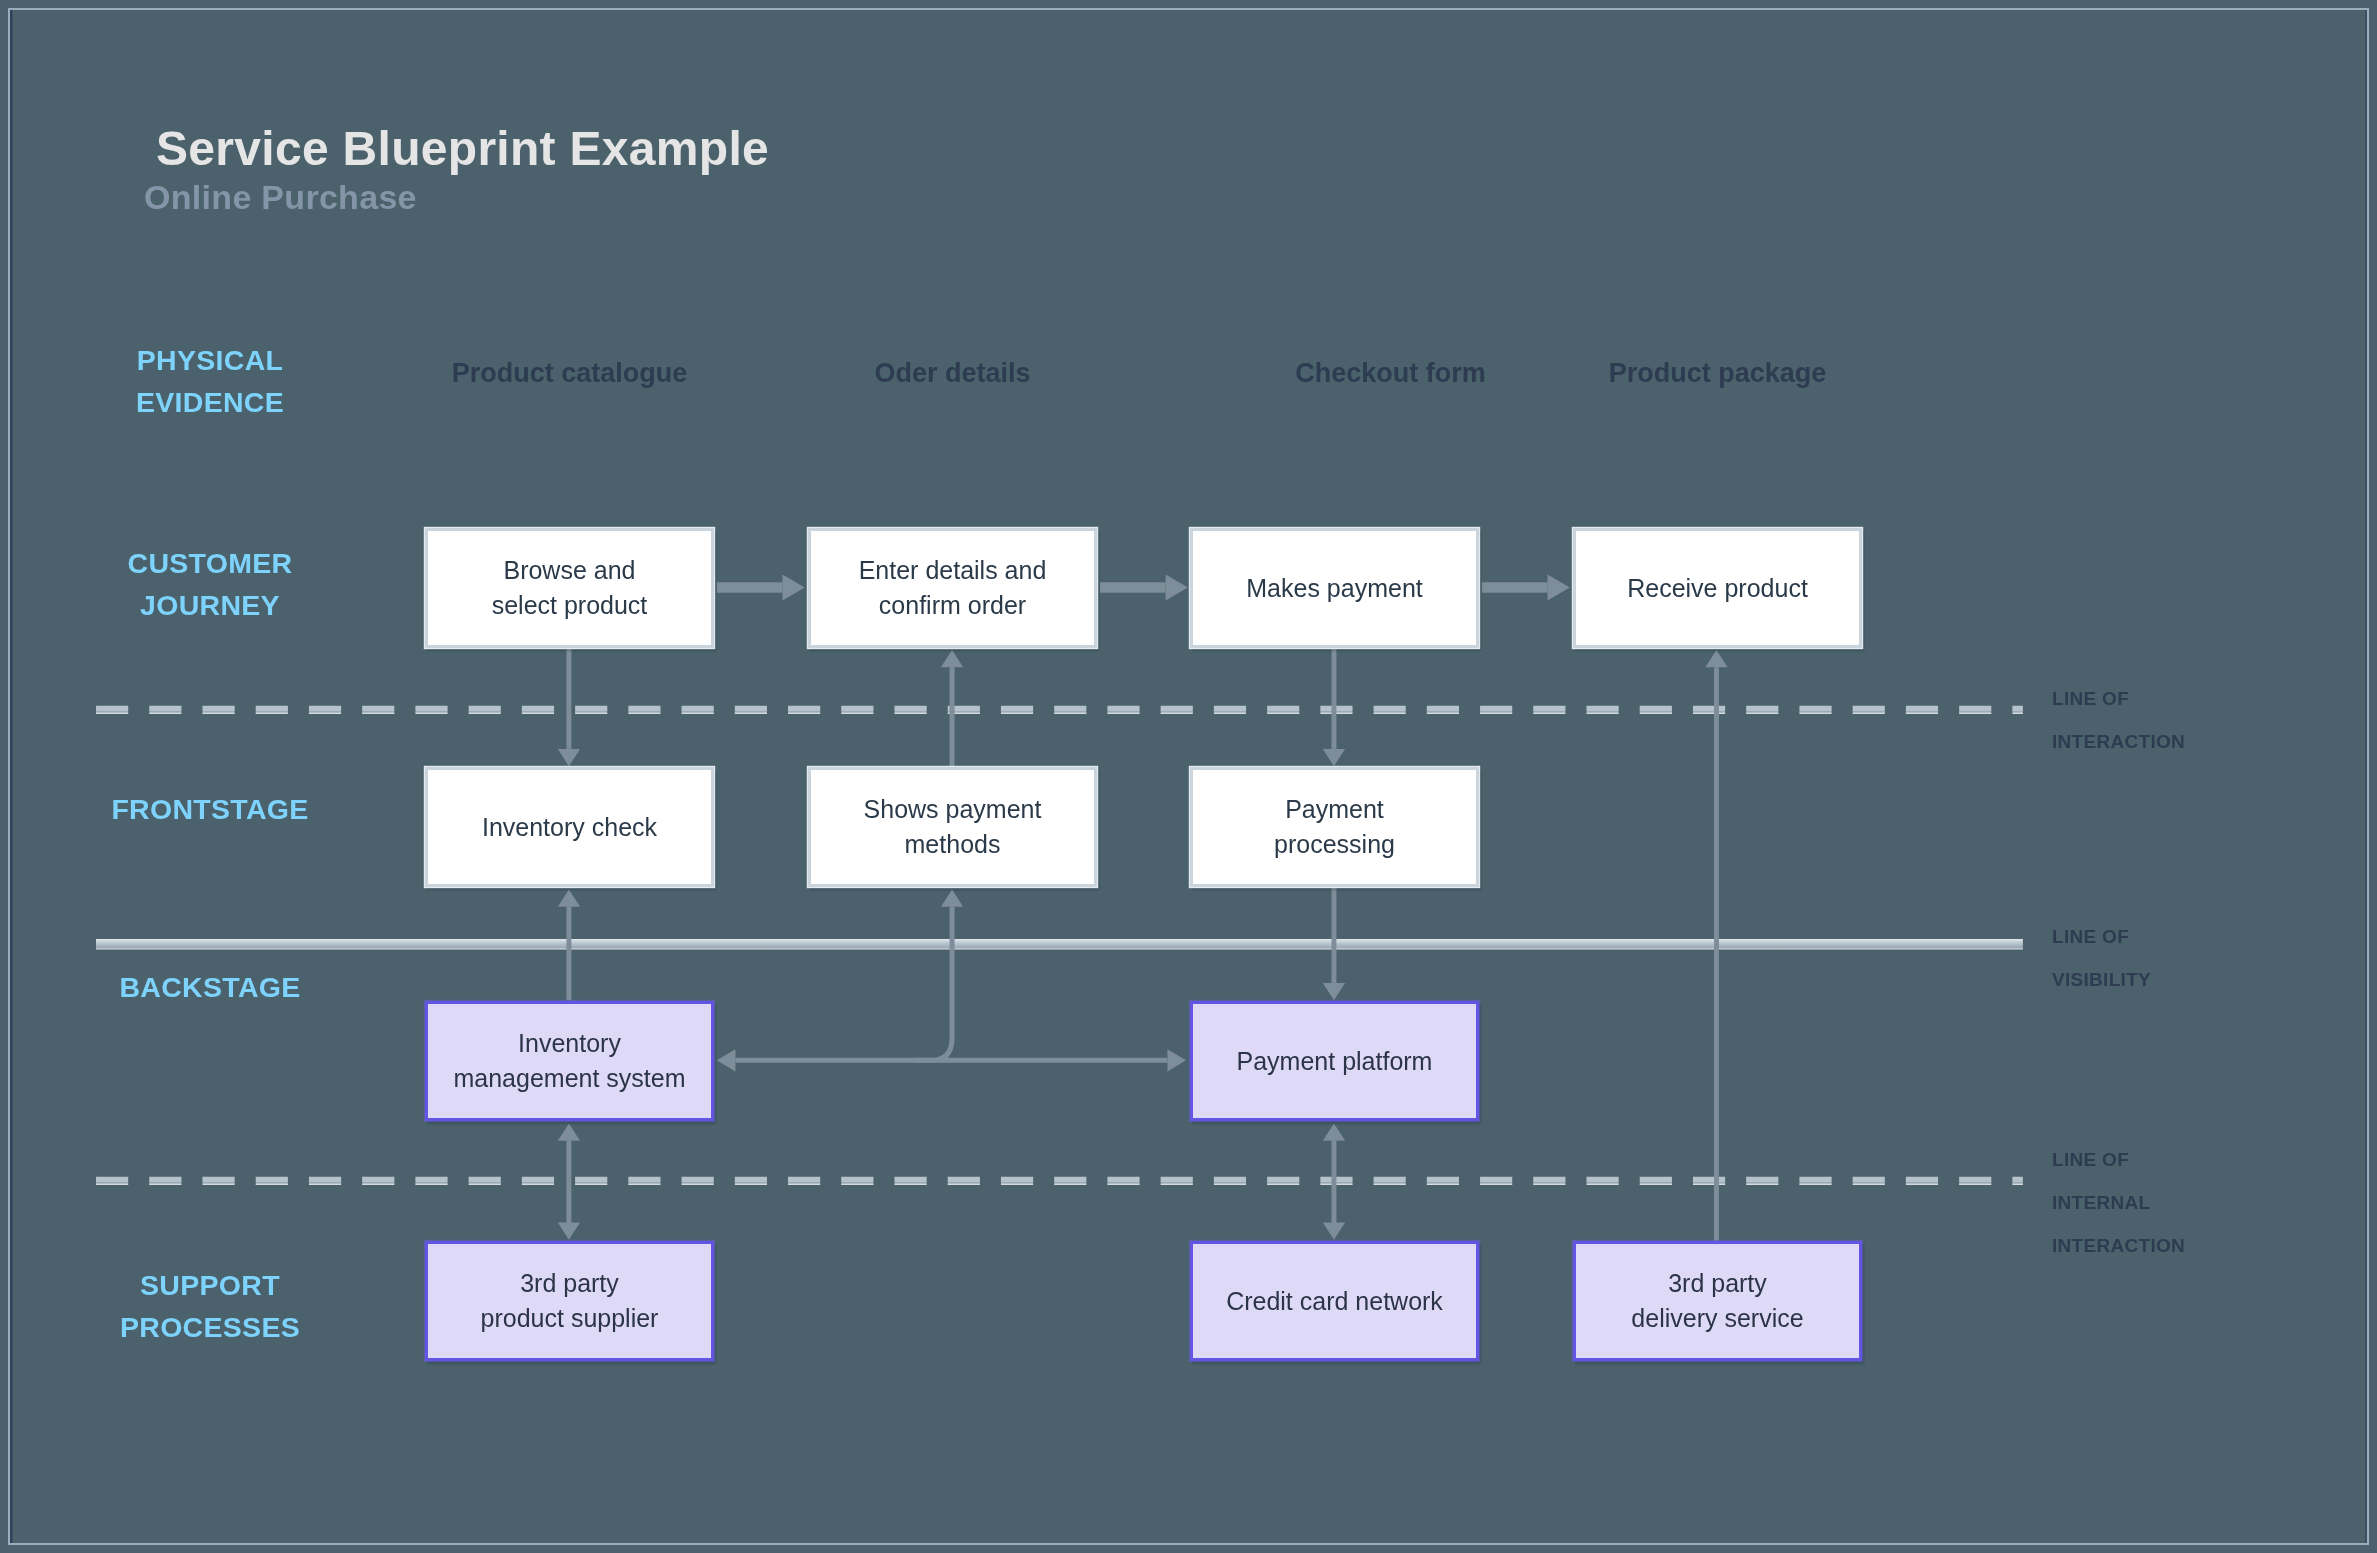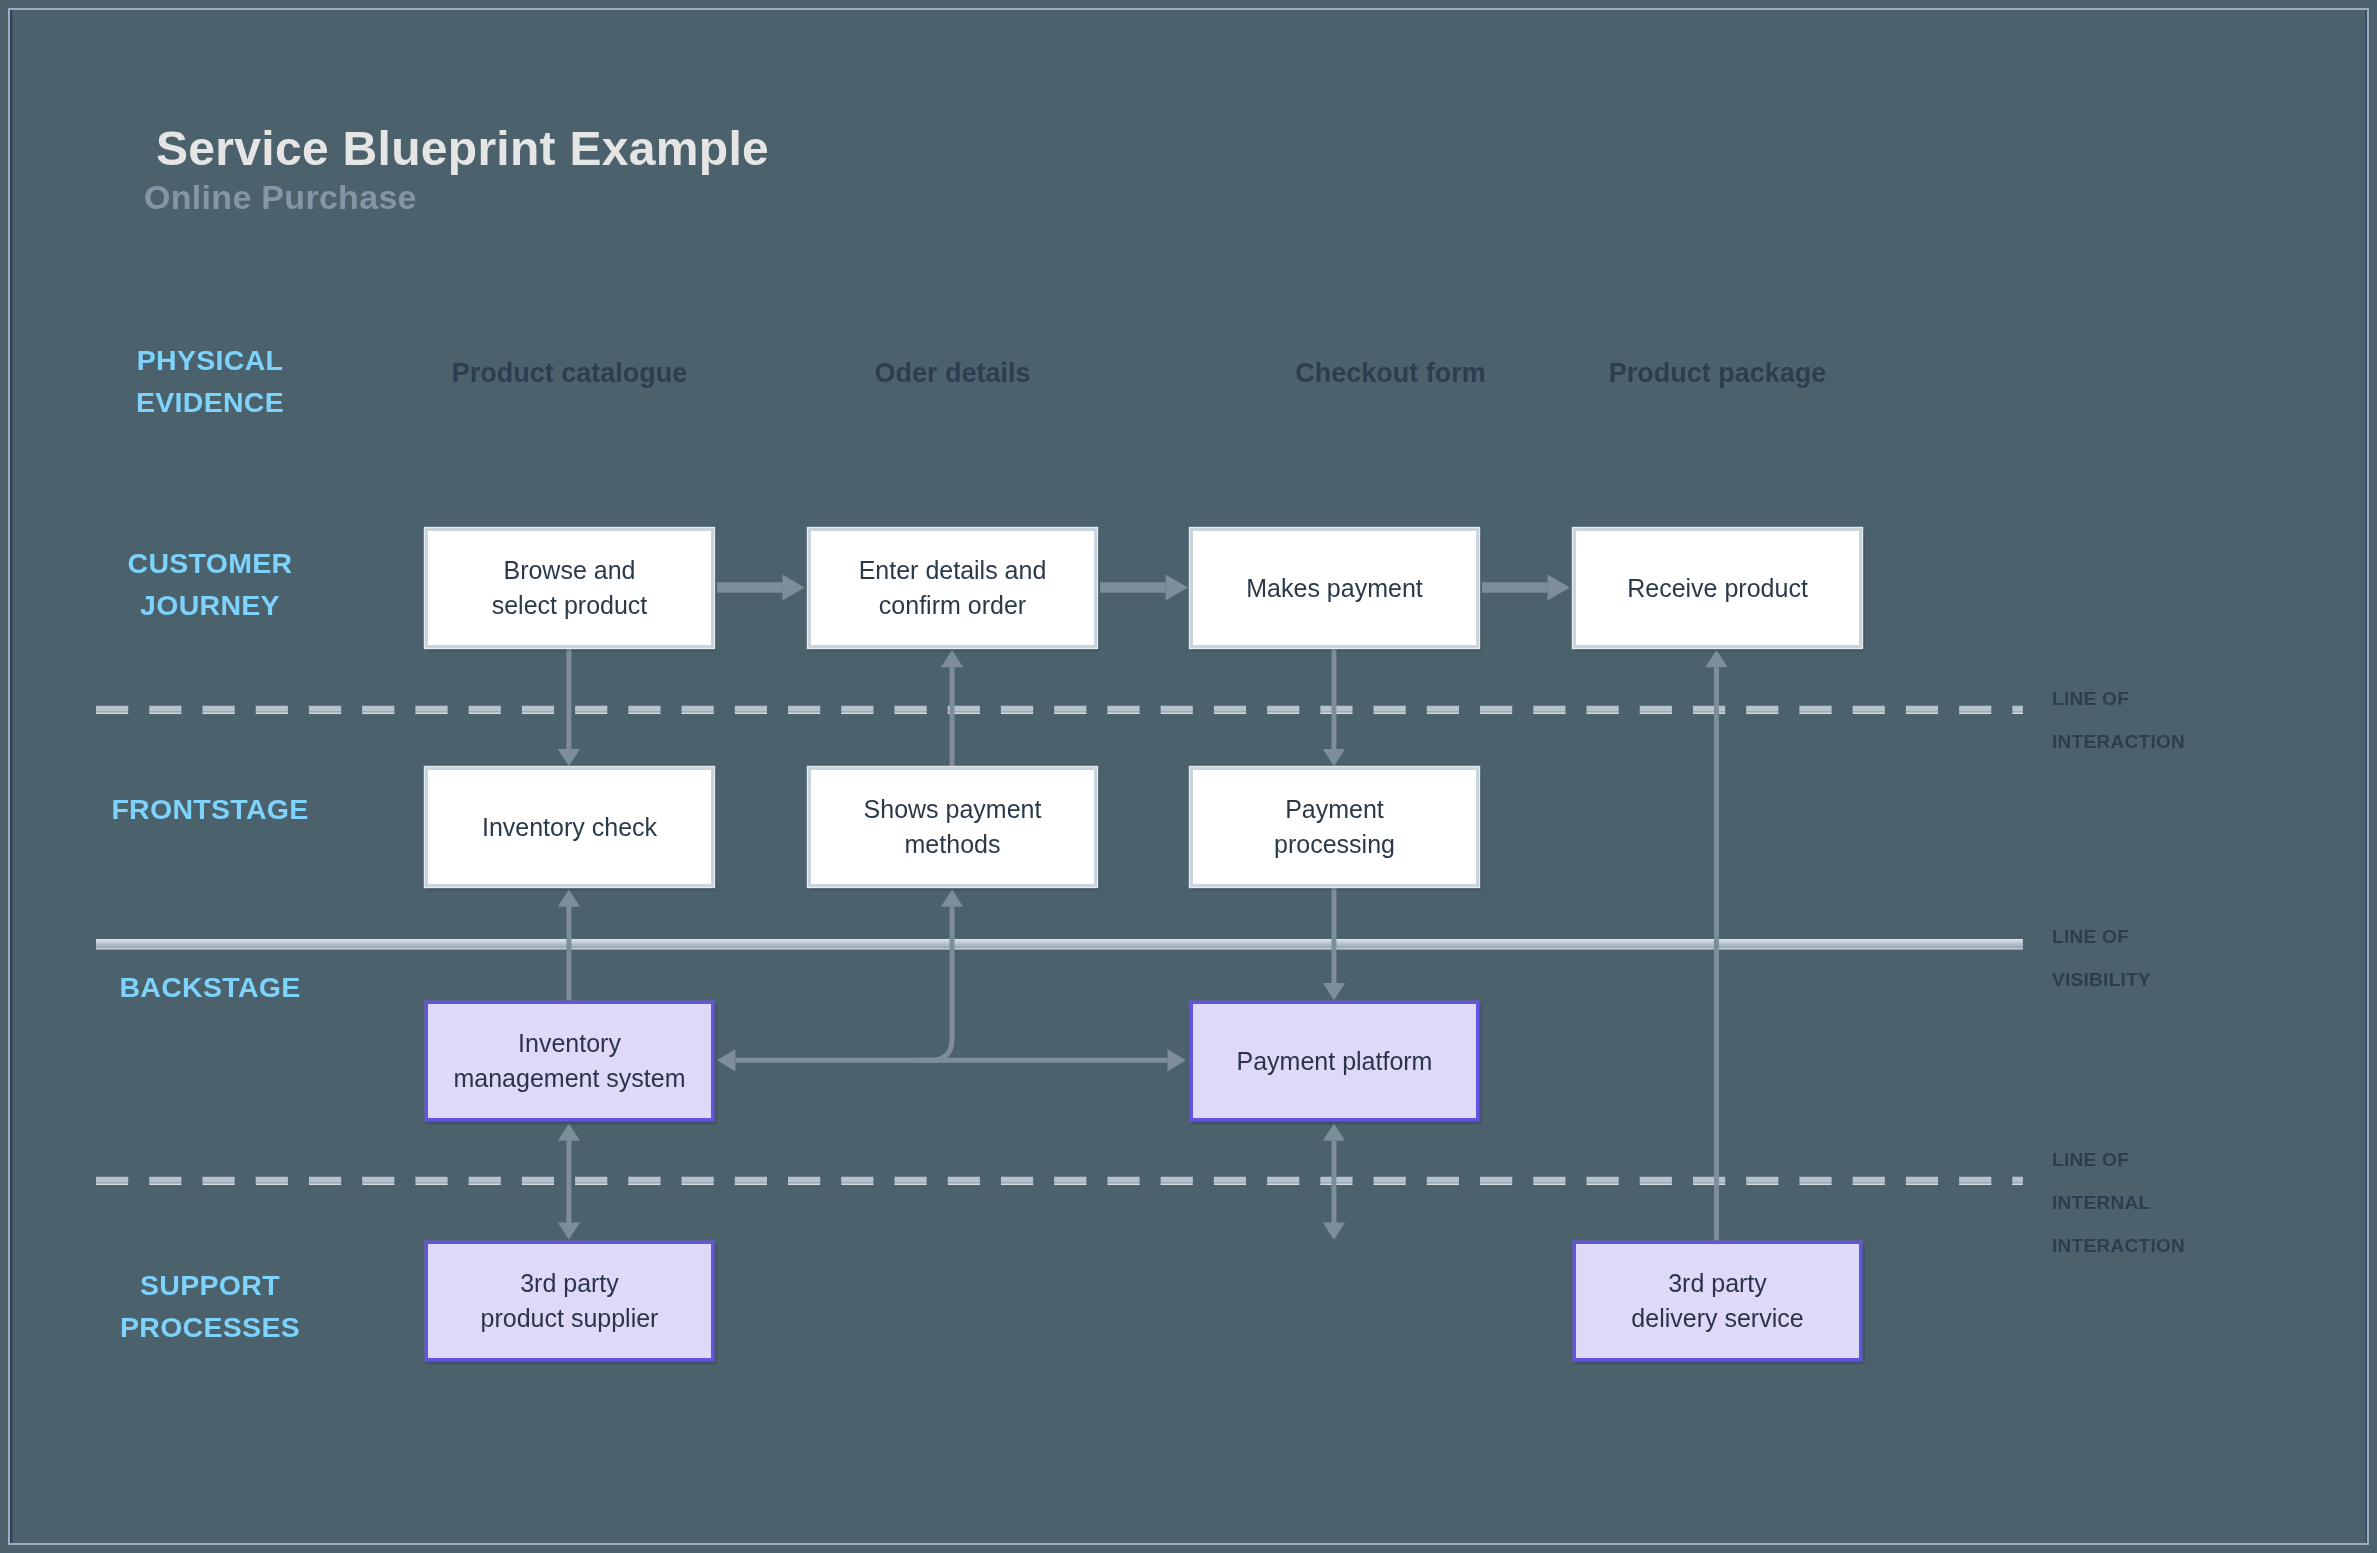--- a/index.html
+++ b/index.html
@@ -173,20 +173,21 @@
 methods</div>
   <div class="node node-white" style="left:1190px;top:767px">Payment
 processing</div>
 
   <div class="node node-purple" style="left:425px;top:1001px">Inventory
 management system</div>
   <div class="node node-purple" style="left:1190px;top:1001px">Payment platform</div>
 
   <div class="node node-purple" style="left:425px;top:1241px">3rd party
 product supplier</div>
+  <div class="node node-purple" style="left:1190px;top:1241px">Credit card network</div>
   <div class="node node-purple" style="left:1573px;top:1241px">3rd party
 delivery service</div>
 
   <div class="sep-label" style="top:677px">LINE OF
 INTERACTION</div>
   <div class="sep-label" style="top:915px">LINE OF
 VISIBILITY</div>
   <div class="sep-label" style="top:1138px">LINE OF
 INTERNAL
 INTERACTION</div>

